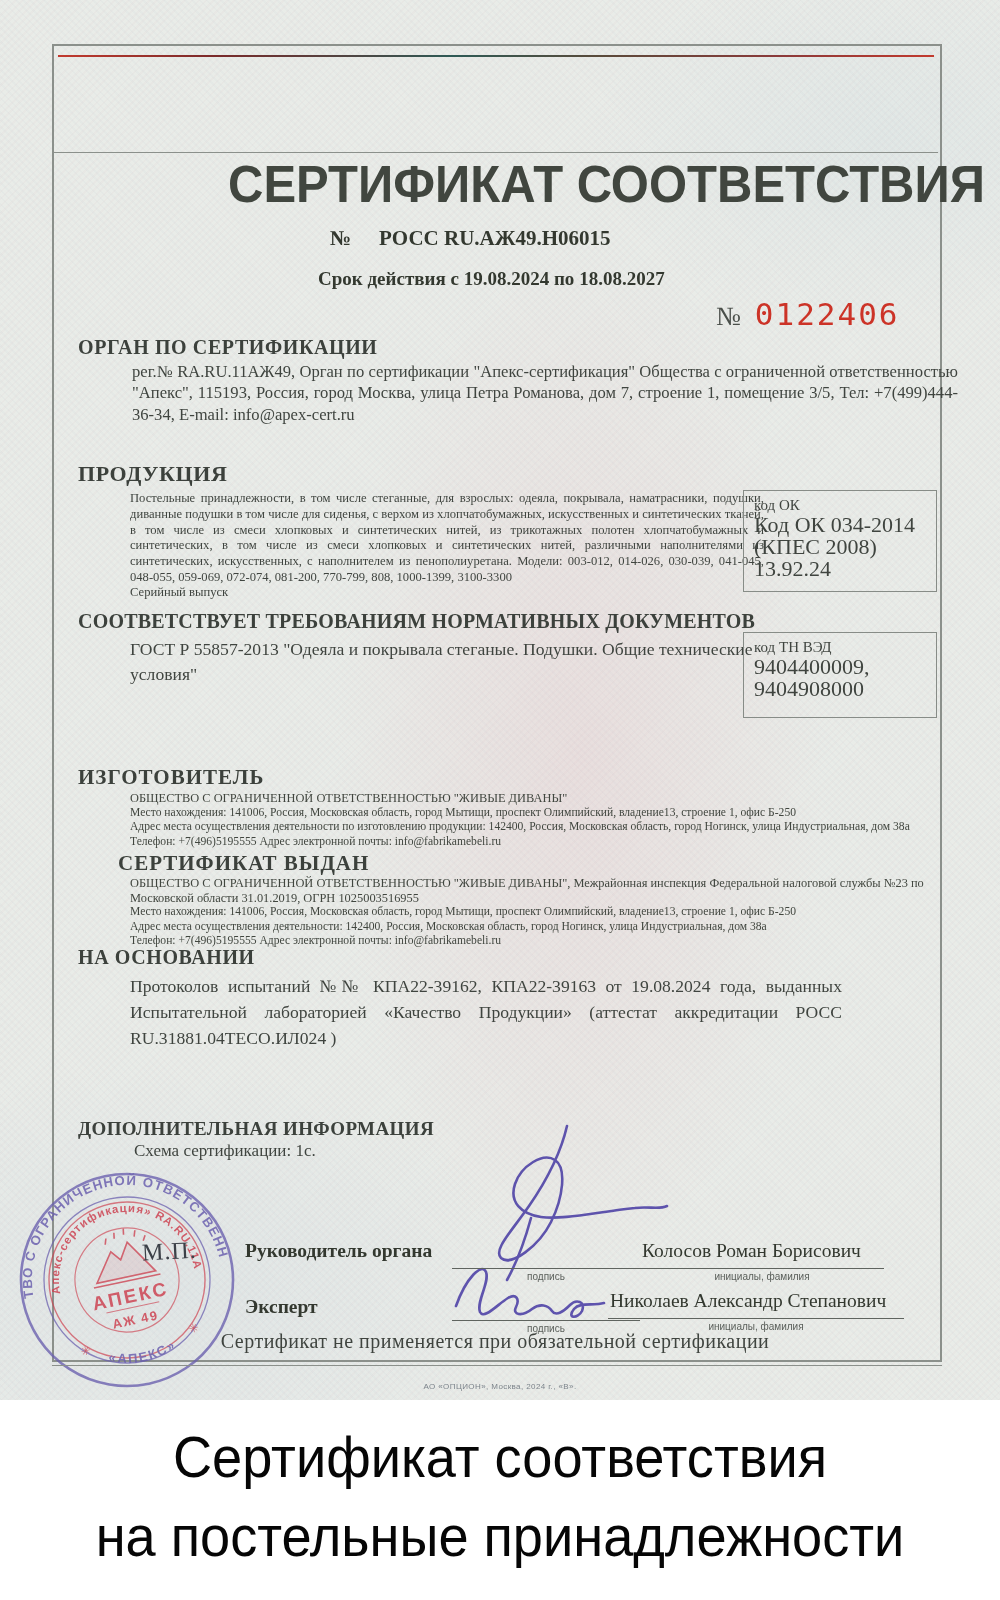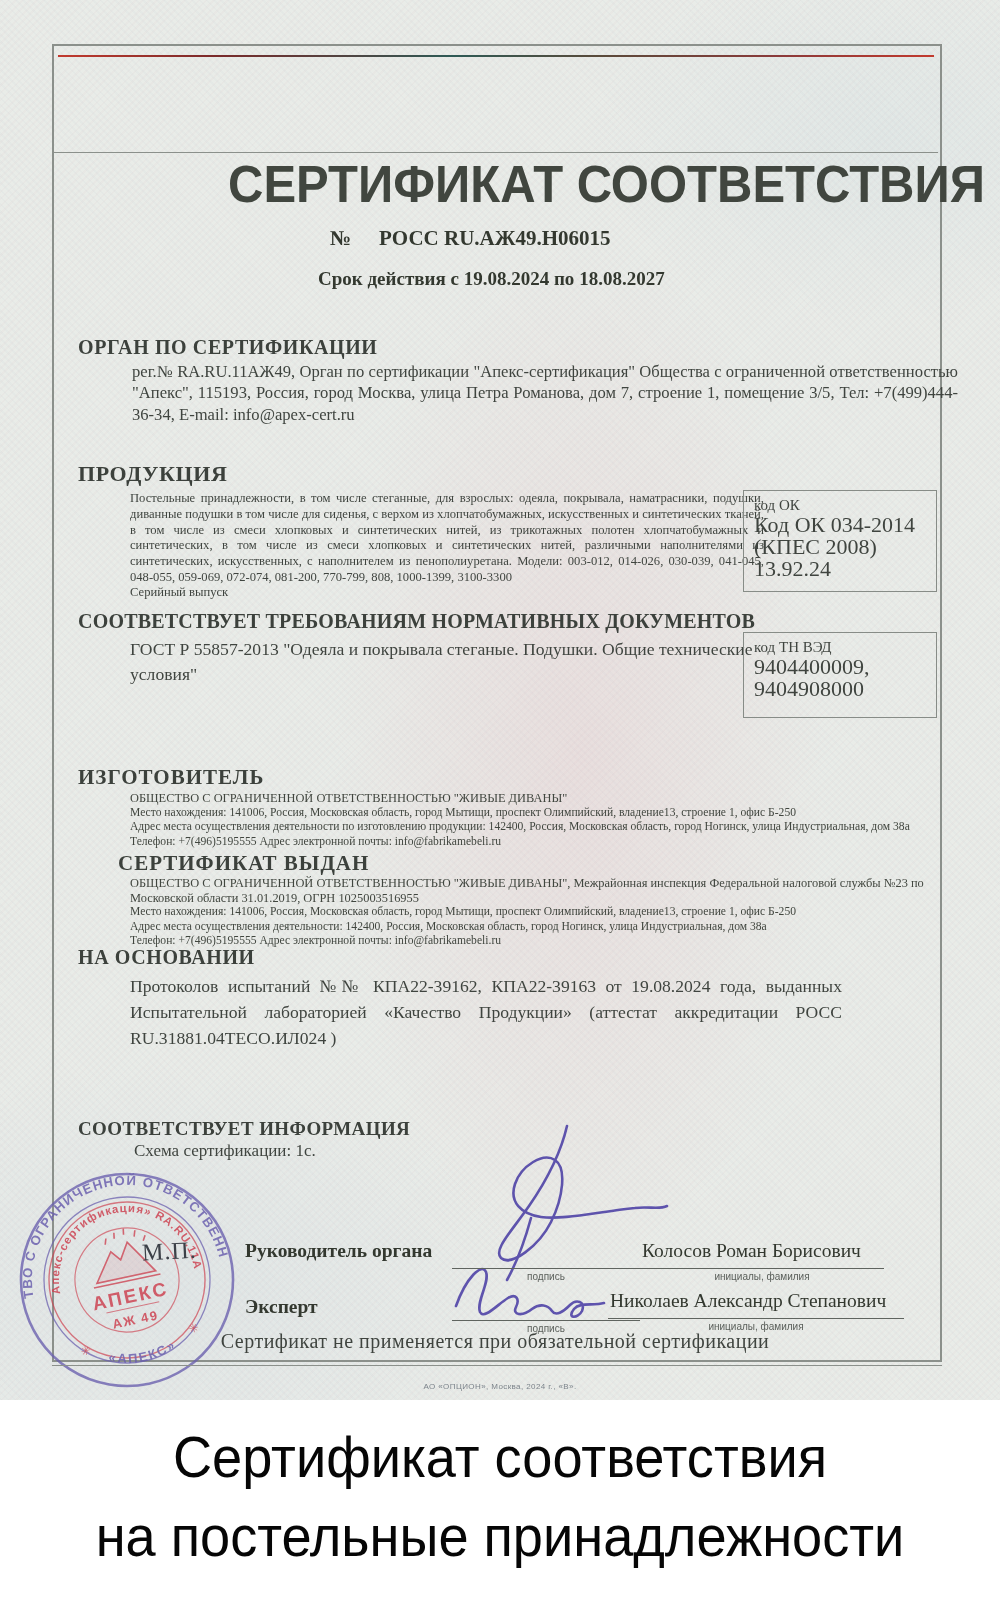--- a/index.html
+++ b/index.html
@@ -66,20 +66,23 @@
   </div>
 
   <div class="validity-row">
     <span class="v-label">Срок действия</span>
     <span class="v-word">с</span>
     <span class="v-date">19.08.2024</span>
     <span class="v-word">по</span>
     <span>18.08.2027</span>
   </div>
 
+  <div class="serial-row">
+    <span class="no">№</span><span class="digits">0122406</span>
+  </div>
 
   <div class="sec-h" style="left:78px;top:336px;font-size:20px;letter-spacing:0.6px;">ОРГАН ПО СЕРТИФИКАЦИИ</div>
   <div class="p" style="left:88px;top:361px;width:826px;font-size:16.6px;line-height:21.4px;text-align:justify;">рег.№ RA.RU.11АЖ49, Орган по сертификации "Апекс-сертификация" Общества с ограниченной ответственностью "Апекс", 115193, Россия, город Москва, улица Петра Романова, дом 7, строение 1, помещение 3/5, Тел: +7(499)444-36-34, E-mail: info@apex-cert.ru</div>
 
   <div class="sec-h" style="left:78px;top:461px;font-size:22px;letter-spacing:0.6px;">ПРОДУКЦИЯ</div>
   <div class="p" style="left:86px;top:491px;width:634px;font-size:12.6px;line-height:15.8px;text-align:justify;">Постельные принадлежности, в том числе стеганные, для взрослых: одеяла, покрывала, наматрасники, подушки, диванные подушки в том числе для сиденья, с верхом из хлопчатобумажных, искусственных и синтетических тканей, в том числе из смеси хлопковых и синтетических нитей, из трикотажных полотен хлопчатобумажных и синтетических, в том числе из смеси хлопковых и синтетических нитей, различными наполнителями из синтетических, искусственных, с наполнителем из пенополиуретана. Модели: 003-012, 014-026, 030-039, 041-045, 048-055, 059-069, 072-074, 081-200, 770-799, 808, 1000-1399, 3100-3300</div>
   <div class="p" style="left:86px;top:585px;font-size:12.6px;">Серийный выпуск</div>
 
   <div class="codebox" style="left:743px;top:490px;width:172px;height:88px;">
     <div class="cb-label">код ОК</div>
@@ -109,21 +112,21 @@
   <div class="p small-lines" style="left:86px;top:876px;width:850px;">
     <div class="caps">ОБЩЕСТВО С ОГРАНИЧЕННОЙ ОТВЕТСТВЕННОСТЬЮ "ЖИВЫЕ ДИВАНЫ", Межрайонная инспекция Федеральной налоговой службы №23 по Московской области 31.01.2019, ОГРН 1025003516955</div>
     <div>Место нахождения: 141006, Россия, Московская область, город Мытищи, проспект Олимпийский, владение13, строение 1, офис Б-250</div>
     <div>Адрес места осуществления деятельности: 142400, Россия, Московская область, город Ногинск, улица Индустриальная, дом 38а</div>
     <div>Телефон: +7(496)5195555 Адрес электронной почты: info@fabrikamebeli.ru</div>
   </div>
 
   <div class="sec-h" style="left:78px;top:946px;font-size:20px;letter-spacing:0.6px;">НА ОСНОВАНИИ</div>
   <div class="p" style="left:86px;top:973px;width:712px;font-size:17.6px;line-height:26px;text-align:justify;">Протоколов испытаний №№ КПА22-39162, КПА22-39163 от 19.08.2024 года, выданных Испытательной лабораторией «Качество Продукции» (аттестат аккредитации РОСС RU.31881.04ТЕСО.ИЛ024 )</div>
 
-  <div class="sec-h" style="left:78px;top:1118px;font-size:19px;letter-spacing:0.4px;">СООТВЕТСТВУЕТ ИНФОРМАЦИЯ</div>
+  <div class="sec-h" style="left:78px;top:1118px;font-size:19px;letter-spacing:0.4px;">ДОПОЛНИТЕЛЬНАЯ ИНФОРМАЦИЯ</div>
   <div class="p" style="left:90px;top:1141px;font-size:17px;">Схема сертификации: 1с.</div>
 
   <div class="stamp-wrap">
     <svg width="230" height="230" viewBox="0 0 230 230">
       <defs>
         <path id="st-top" d="M 20,115 A 95,95 0 1 1 210,115"></path>
         <path id="st-bot" d="M 32,115 A 83,83 0 0 0 198,115"></path>
         <path id="st-red-top" d="M 47,115 A 68,68 0 1 1 183,115"></path>
       </defs>
       <circle cx="115" cy="115" r="106" fill="none" stroke="#6a5fae" stroke-width="2.6" opacity="0.85"></circle>

